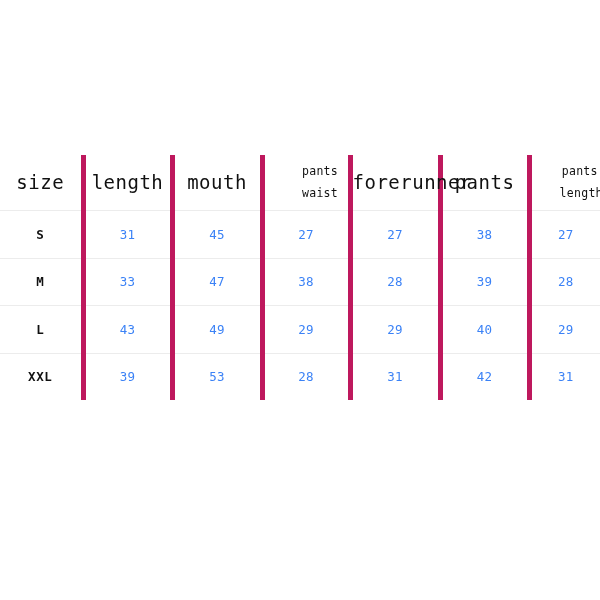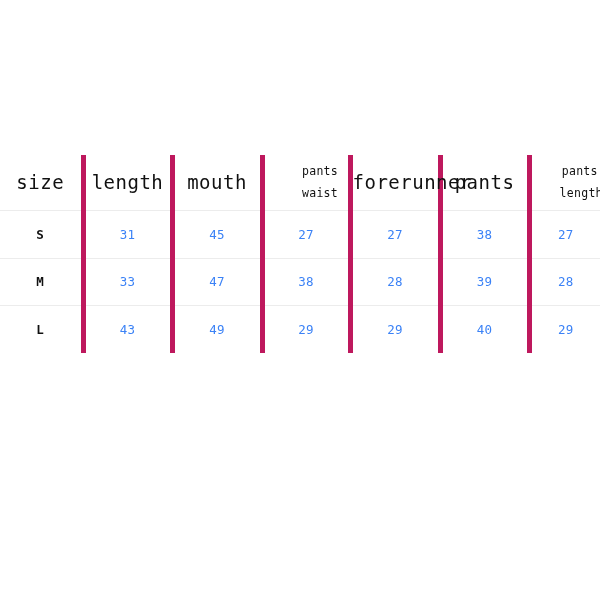--- a/index.html
+++ b/index.html
@@ -156,15 +156,24 @@
         </tr>
         <tr>
           <td class="size-cell">L</td>
           <td>43</td>
           <td>49</td>
           <td>29</td>
           <td>29</td>
           <td>40</td>
           <td>29</td>
         </tr>
+        <tr>
+          <td class="size-cell">XXL</td>
+          <td>39</td>
+          <td>53</td>
+          <td>28</td>
+          <td>31</td>
+          <td>42</td>
+          <td>31</td>
+        </tr>
       </tbody>
   </table>
 </div>
 
 </body></html>

